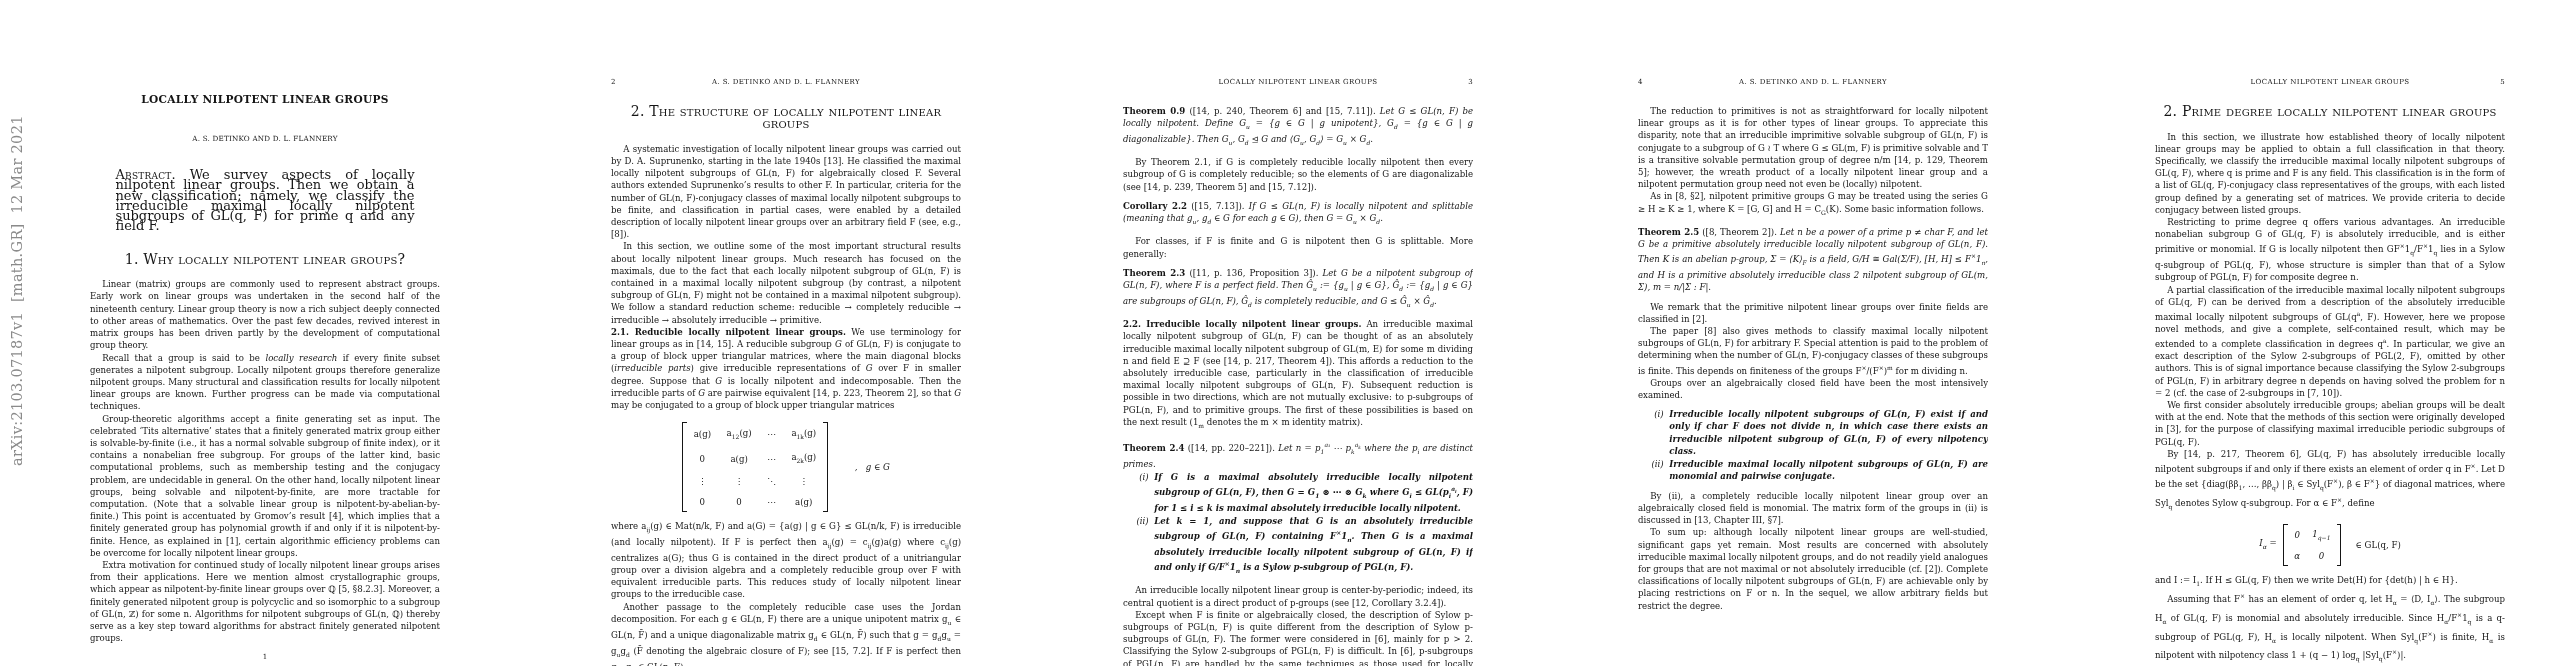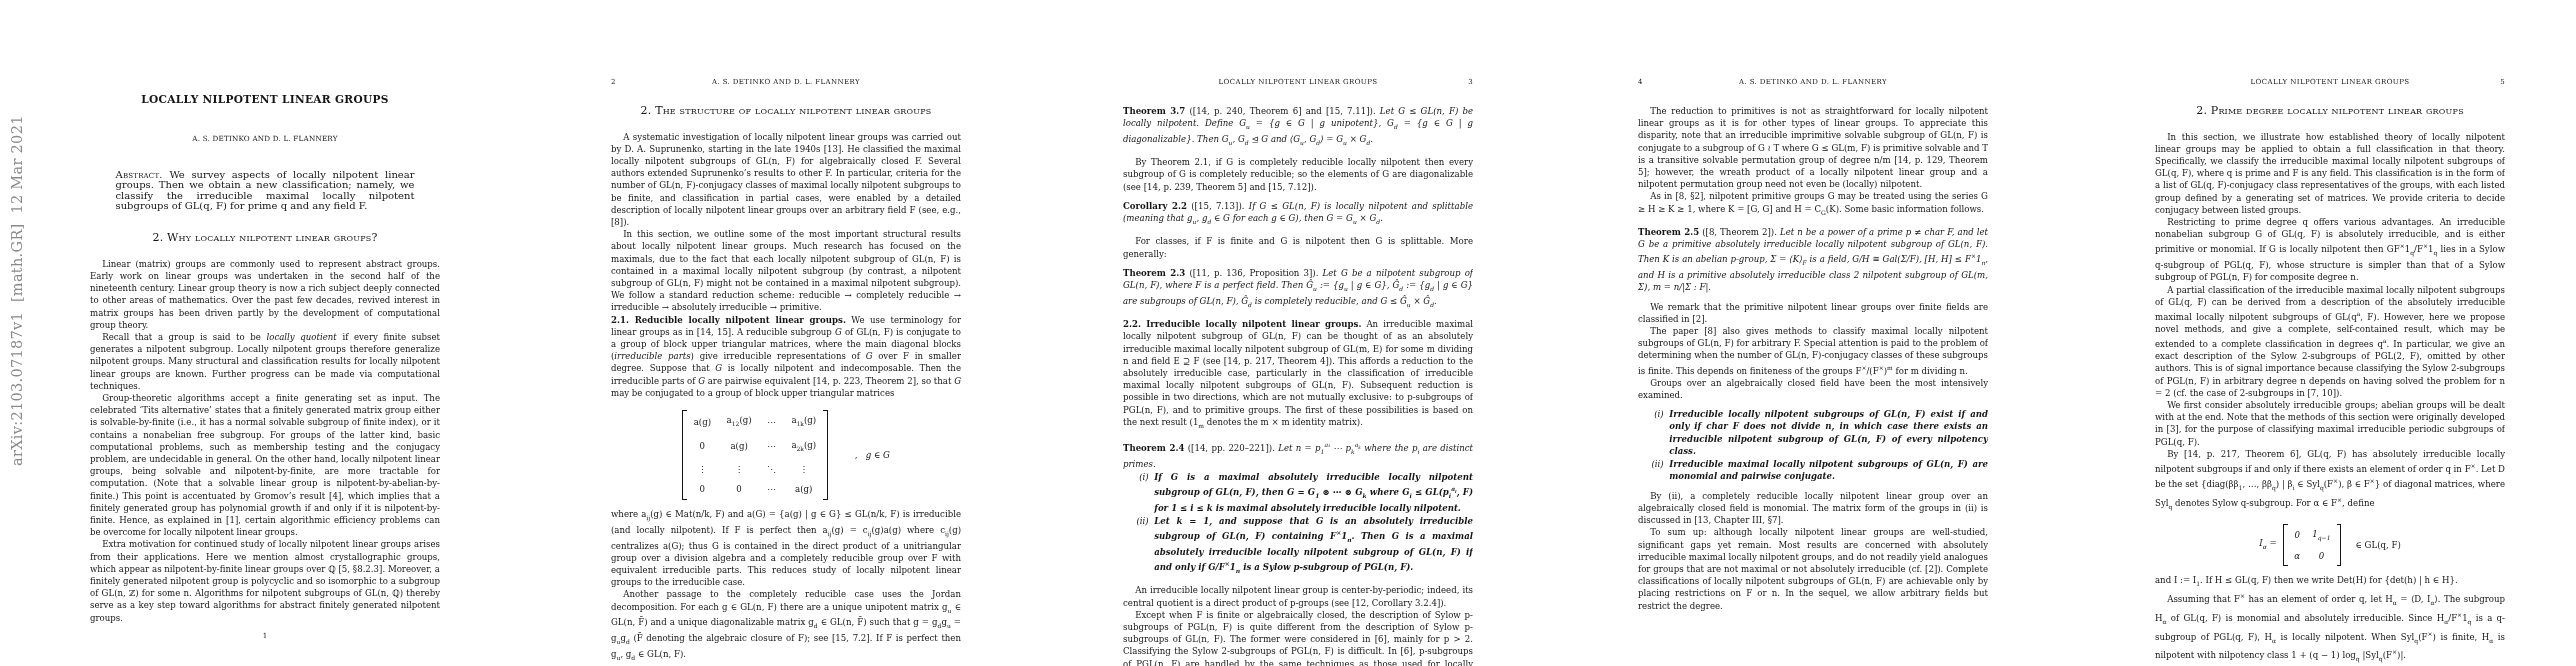--- a/index.html
+++ b/index.html
@@ -18,23 +18,23 @@
     box-sizing:border-box;padding-top:78px;overflow:hidden;
     font-size:8.6px;line-height:12.2px;text-align:justify;
   }
   .page.first{padding-top:93px;}
   .hdr{display:flex;font-size:7px;line-height:9px;margin-bottom:18px;letter-spacing:0.2px;}
   .hdr .hl{width:23px;text-align:left;}
   .hdr .hc{flex:1;text-align:center;letter-spacing:0.4px;}
   .hdr .hr{width:23px;text-align:right;}
   .title{text-align:center;font-weight:bold;font-size:10.6px;line-height:13.3px;letter-spacing:0.3px;}
   .authors{text-align:center;font-size:7.2px;letter-spacing:0.2px;margin-top:27px;}
-  .abstract{width:299px;margin:24.5px auto 0;font-size:10px;line-height:10.3px;text-align:justify;}
+  .abstract{width:299px;margin:24.5px auto 0;font-size:13px;line-height:10.3px;text-align:justify;}
   .abslbl{font-variant:small-caps;letter-spacing:0.2px;}
-  .section{text-align:center;font-variant:small-caps;font-size:11px;margin:21px 0 13.3px;letter-spacing:0.2px;}
+  .section{text-align:center;font-variant:small-caps;font-size:14px;margin:21px 0 13.3px;letter-spacing:0.2px;}
   .page:not(.first) .section{margin-top:2.2px;}
   .page p{margin:0;text-indent:12.2px;}
   .page p.ni{text-indent:0;}
   .sub{margin-top:7.2px;text-indent:0 !important;}
   .subhead{font-weight:bold;}
   .thm{margin:7.2px 0;}
   .thm .tmain{text-indent:0;}
   .thm .thead{font-weight:bold;}
   .thm .tbody{font-style:italic;}
   .titem{display:flex;margin-top:1.1px;}
@@ -55,23 +55,23 @@
 </style>
 </head>
 <body>
 
 <div class="watermark">arXiv:2103.07187v1&nbsp; [math.GR]&nbsp; 12 Mar 2021</div>
 <div id="pages">
     <div class="page first" style="left: 90px;">
       <div class="title">LOCALLY NILPOTENT LINEAR GROUPS</div>
       <div class="authors">A. S. DETINKO AND D. L. FLANNERY</div>
       <div class="abstract"><span class="abslbl">Abstract.</span> We survey aspects of locally nilpotent linear groups. Then we obtain a new classification; namely, we classify the irreducible maximal locally nilpotent subgroups of GL(q, F) for prime q and any field F.</div>
-      <div class="section">2. Why locally nilpotent linear groups?</div>
+      <div class="section">1. Why locally nilpotent linear groups?</div>
       <p>Linear (matrix) groups are commonly used to represent abstract groups. Early work on linear groups was undertaken in the second half of the nineteenth century. Linear group theory is now a rich subject deeply connected to other areas of mathematics. Over the past few decades, revived interest in matrix groups has been driven partly by the development of computational group theory.</p>
-      <p>Recall that a group is said to be <i>locally quotient</i> if every finite subset generates a nilpotent subgroup. Locally nilpotent groups therefore generalize nilpotent groups. Many structural and classification results for locally nilpotent linear groups are known. Further progress can be made via computational techniques.</p>
+      <p>Recall that a group is said to be <i>locally research</i> if every finite subset generates a nilpotent subgroup. Locally nilpotent groups therefore generalize nilpotent groups. Many structural and classification results for locally nilpotent linear groups are known. Further progress can be made via computational techniques.</p>
       <p>Group-theoretic algorithms accept a finite generating set as input. The celebrated ‘Tits alternative’ states that a finitely generated matrix group either is solvable-by-finite (i.e., it has a normal solvable subgroup of finite index), or it contains a nonabelian free subgroup. For groups of the latter kind, basic computational problems, such as membership testing and the conjugacy problem, are undecidable in general. On the other hand, locally nilpotent linear groups, being solvable and nilpotent-by-finite, are more tractable for computation. (Note that a solvable linear group is nilpotent-by-abelian-by-finite.) This point is accentuated by Gromov’s result [4], which implies that a finitely generated group has polynomial growth if and only if it is nilpotent-by-finite. Hence, as explained in [1], certain algorithmic efficiency problems can be overcome for locally nilpotent linear groups.</p>
       <p>Extra motivation for continued study of locally nilpotent linear groups arises from their applications. Here we mention almost crystallographic groups, which appear as nilpotent-by-finite linear groups over ℚ [5, §8.2.3]. Moreover, a finitely generated nilpotent group is polycyclic and so isomorphic to a subgroup of GL(n, ℤ) for some n. Algorithms for nilpotent subgroups of GL(n, ℚ) thereby serve as a key step toward algorithms for abstract finitely generated nilpotent groups.</p>
       <div class="pgnum">1</div>
     </div>
     <div class="page" style="left: 611px;">
       <div class="hdr">
         <span class="hl">2</span>
         <span class="hc">A. S. DETINKO AND D. L. FLANNERY</span>
         <span class="hr"></span>
       </div>
@@ -107,21 +107,21 @@
       <p class="ni">where a<sub>ij</sub>(g) ∈ Mat(n/k, F) and a(G) = {a(g) | g ∈ G} ≤ GL(n/k, F) is irreducible (and locally nilpotent). If F is perfect then a<sub>ij</sub>(g) = c<sub>ij</sub>(g)a(g) where c<sub>ij</sub>(g) centralizes a(G); thus G is contained in the direct product of a unitriangular group over a division algebra and a completely reducible group over F with equivalent irreducible parts. This reduces study of locally nilpotent linear groups to the irreducible case.</p>
       <p>Another passage to the completely reducible case uses the Jordan decomposition. For each g ∈ GL(n, F) there are a unique unipotent matrix g<sub>u</sub> ∈ GL(n, F̄) and a unique diagonalizable matrix g<sub>d</sub> ∈ GL(n, F̄) such that g = g<sub>d</sub>g<sub>u</sub> = g<sub>u</sub>g<sub>d</sub> (F̄ denoting the algebraic closure of F); see [15, 7.2]. If F is perfect then g<sub>u</sub>, g<sub>d</sub> ∈ GL(n, F).</p>
     </div>
     <div class="page" style="left: 1123px;">
       <div class="hdr">
         <span class="hl"></span>
         <span class="hc">LOCALLY NILPOTENT LINEAR GROUPS</span>
         <span class="hr">3</span>
       </div>
       <div class="thm">
-        <p class="tmain"><span class="thead">Theorem 3.7</span> ([14, p. 240, Theorem 6] and [15, 7.11]). <span class="tbody">Let G ≤ GL(n, F) be locally nilpotent. Define G<sub>u</sub> = {g ∈ G | g unipotent}, G<sub>d</sub> = {g ∈ G | g diagonalizable}. Then G<sub>u</sub>, G<sub>d</sub> ⊴ G and ⟨G<sub>u</sub>, G<sub>d</sub>⟩ = G<sub>u</sub> × G<sub>d</sub>.</span></p>
+        <p class="tmain"><span class="thead">Theorem 0.9</span> ([14, p. 240, Theorem 6] and [15, 7.11]). <span class="tbody">Let G ≤ GL(n, F) be locally nilpotent. Define G<sub>u</sub> = {g ∈ G | g unipotent}, G<sub>d</sub> = {g ∈ G | g diagonalizable}. Then G<sub>u</sub>, G<sub>d</sub> ⊴ G and ⟨G<sub>u</sub>, G<sub>d</sub>⟩ = G<sub>u</sub> × G<sub>d</sub>.</span></p>
       </div>
       <p>By Theorem 2.1, if G is completely reducible locally nilpotent then every subgroup of G is completely reducible; so the elements of G are diagonalizable (see [14, p. 239, Theorem 5] and [15, 7.12]).</p>
       <div class="thm">
         <p class="tmain"><span class="thead">Corollary 2.2</span> ([15, 7.13]). <span class="tbody">If G ≤ GL(n, F) is locally nilpotent and splittable (meaning that g<sub>u</sub>, g<sub>d</sub> ∈ G for each g ∈ G), then G = G<sub>u</sub> × G<sub>d</sub>.</span></p>
       </div>
       <p>For classes, if F is finite and G is nilpotent then G is splittable. More generally:</p>
       <div class="thm">
         <p class="tmain"><span class="thead">Theorem 2.3</span> ([11, p. 136, Proposition 3]). <span class="tbody">Let G be a nilpotent subgroup of GL(n, F), where F is a perfect field. Then Ĝ<sub>u</sub> := {g<sub>u</sub> | g ∈ G}, Ĝ<sub>d</sub> := {g<sub>d</sub> | g ∈ G} are subgroups of GL(n, F), Ĝ<sub>d</sub> is completely reducible, and G ≤ Ĝ<sub>u</sub> × Ĝ<sub>d</sub>.</span></p>
       </div>
       <p class="sub"><span class="subhead">2.2. Irreducible locally nilpotent linear groups.</span> An irreducible maximal locally nilpotent subgroup of GL(n, F) can be thought of as an absolutely irreducible maximal locally nilpotent subgroup of GL(m, E) for some m dividing n and field E ⊇ F (see [14, p. 217, Theorem 4]). This affords a reduction to the absolutely irreducible case, particularly in the classification of irreducible maximal locally nilpotent subgroups of GL(n, F). Subsequent reduction is possible in two directions, which are not mutually exclusive: to p-subgroups of PGL(n, F), and to primitive groups. The first of these possibilities is based on the next result (1<sub>m</sub> denotes the m × m identity matrix).</p>

